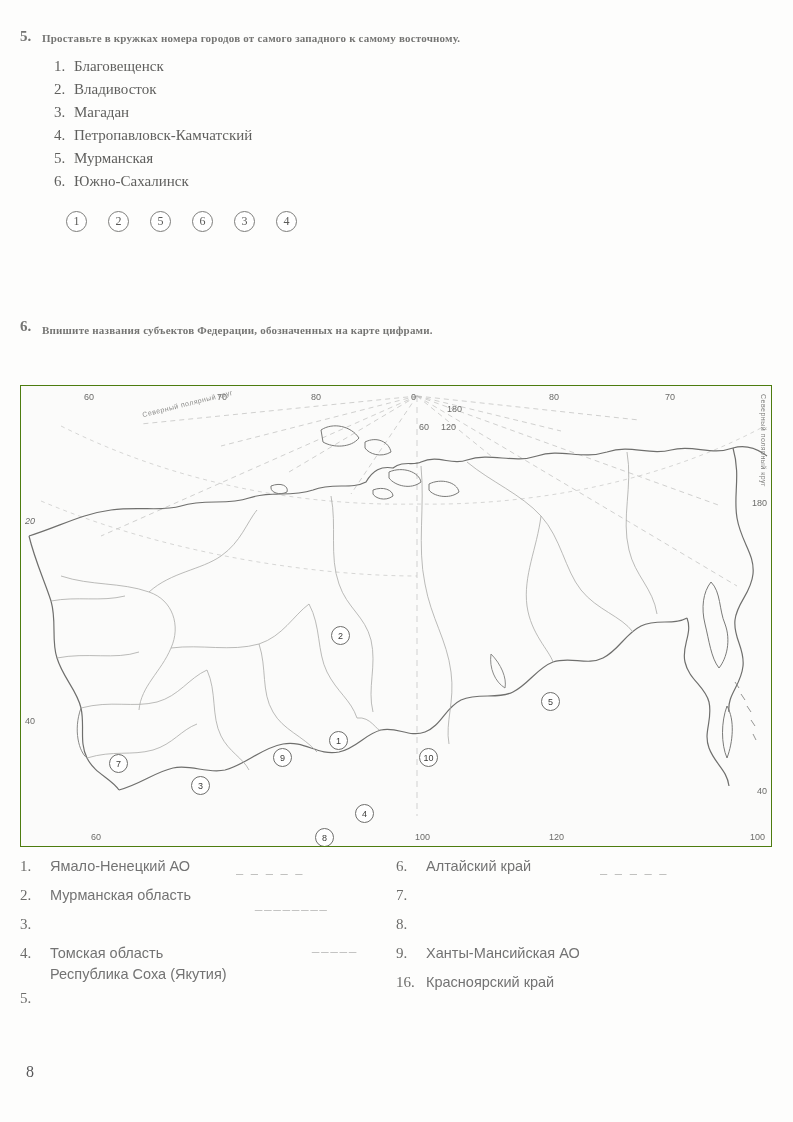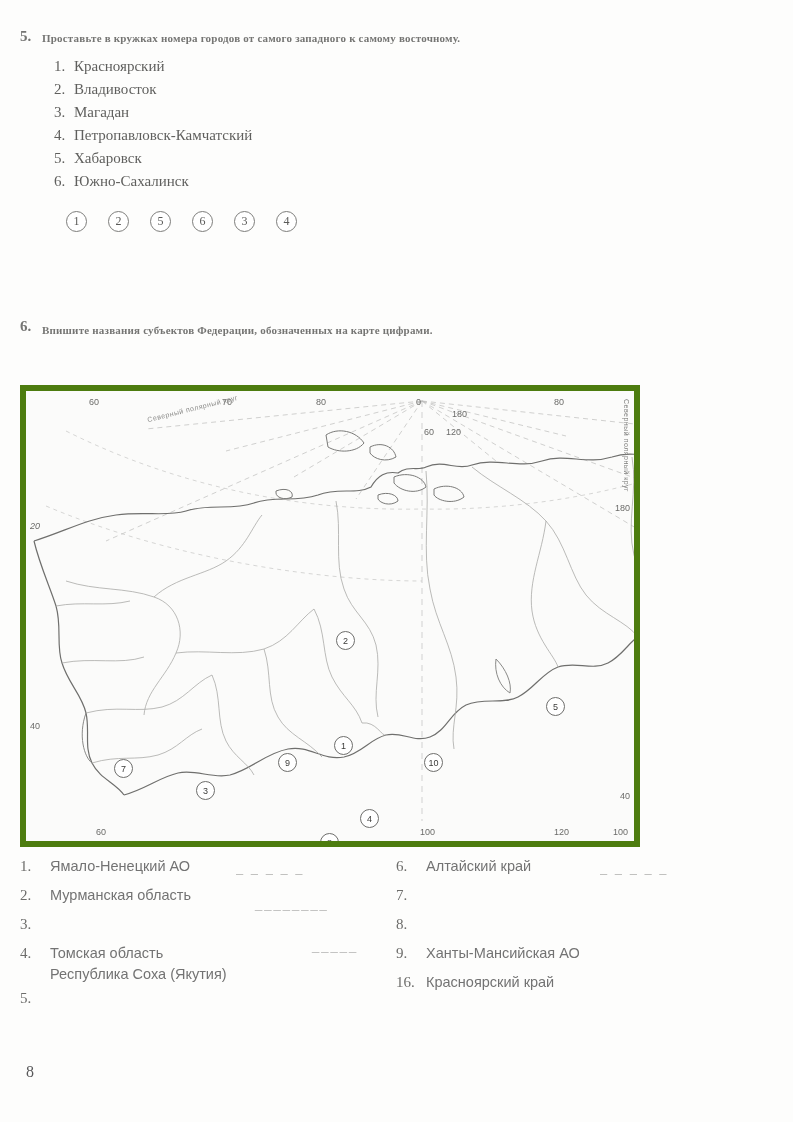--- a/index.html
+++ b/index.html
@@ -73,22 +73,22 @@
     position: absolute;
     left: 20px; top: 318px;
     width: 762px;
   }
   .ex6 .q-text { line-height: 24px; }
 
   
   .map-wrap {
     position: absolute;
     left: 20px; top: 385px;
-    width: 620px; height: 462px;
-    border: 6px solid #4d7c0f;
+    width: 752px; height: 462px;
+    border: 1px solid #4d7c0f;
     background: #fbfbfa;
     overflow: hidden;
   }
   .map-wrap svg { display: block; }
   .map-label {
     position: absolute;
     font-family: "Liberation Sans", sans-serif;
     font-size: 9px;
     color: #6b6b69;
   }
@@ -174,37 +174,37 @@
 
   <div class="ex5">
     <div class="q-row">
       <div class="q-num faded">5.</div>
       <div class="q-text faded">Проставьте в кружках номера городов от самого западного к самому восточному.</div>
     </div>
 
     <div class="city-list">
       <div class="city-item">
         <span class="ci-num">1.</span>
-        <span>Красноярский</span>
+        <span>Благовещенск</span>
       </div>
       <div class="city-item">
         <span class="ci-num">2.</span>
         <span>Владивосток</span>
       </div>
       <div class="city-item">
         <span class="ci-num">3.</span>
         <span>Магадан</span>
       </div>
       <div class="city-item">
         <span class="ci-num">4.</span>
         <span>Петропавловск-Камчатский</span>
       </div>
       <div class="city-item">
         <span class="ci-num">5.</span>
-        <span>Хабаровск</span>
+        <span>Мурманская</span>
       </div>
       <div class="city-item">
         <span class="ci-num">6.</span>
         <span>Южно-Сахалинск</span>
       </div>
     </div>
 
     <div class="circle-row">
       <div class="circ">1</div>
       <div class="circ">2</div>

